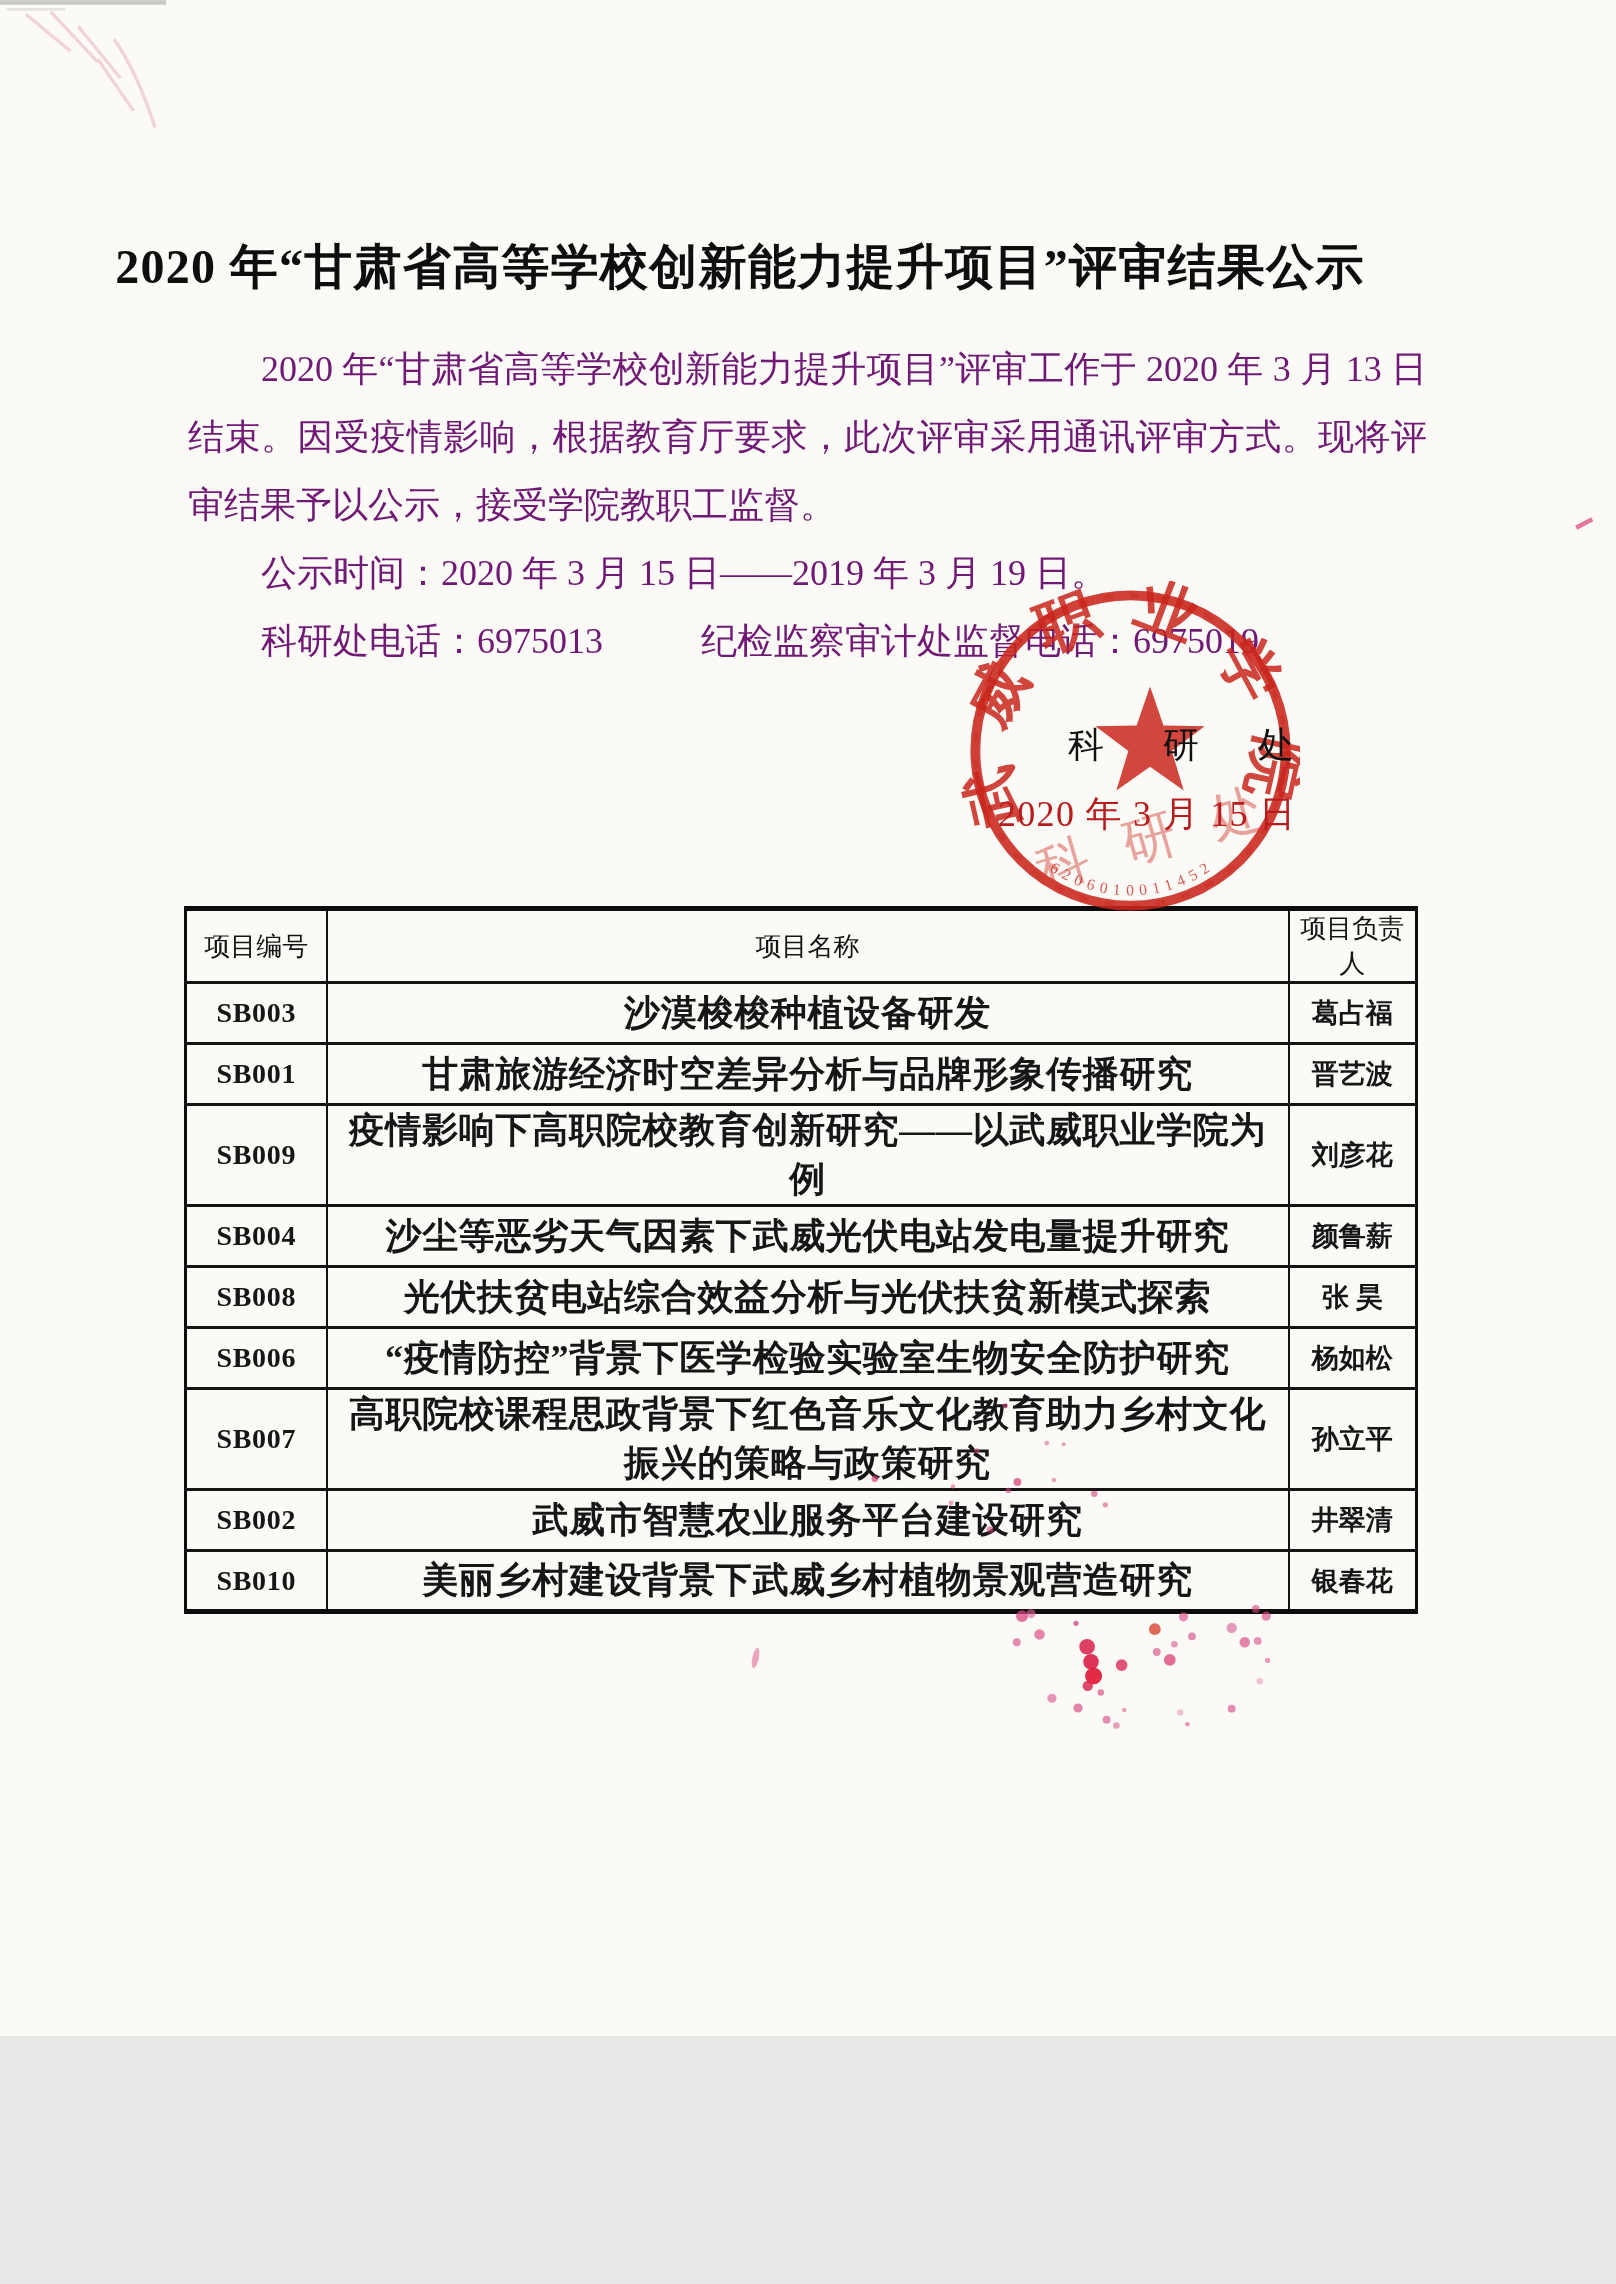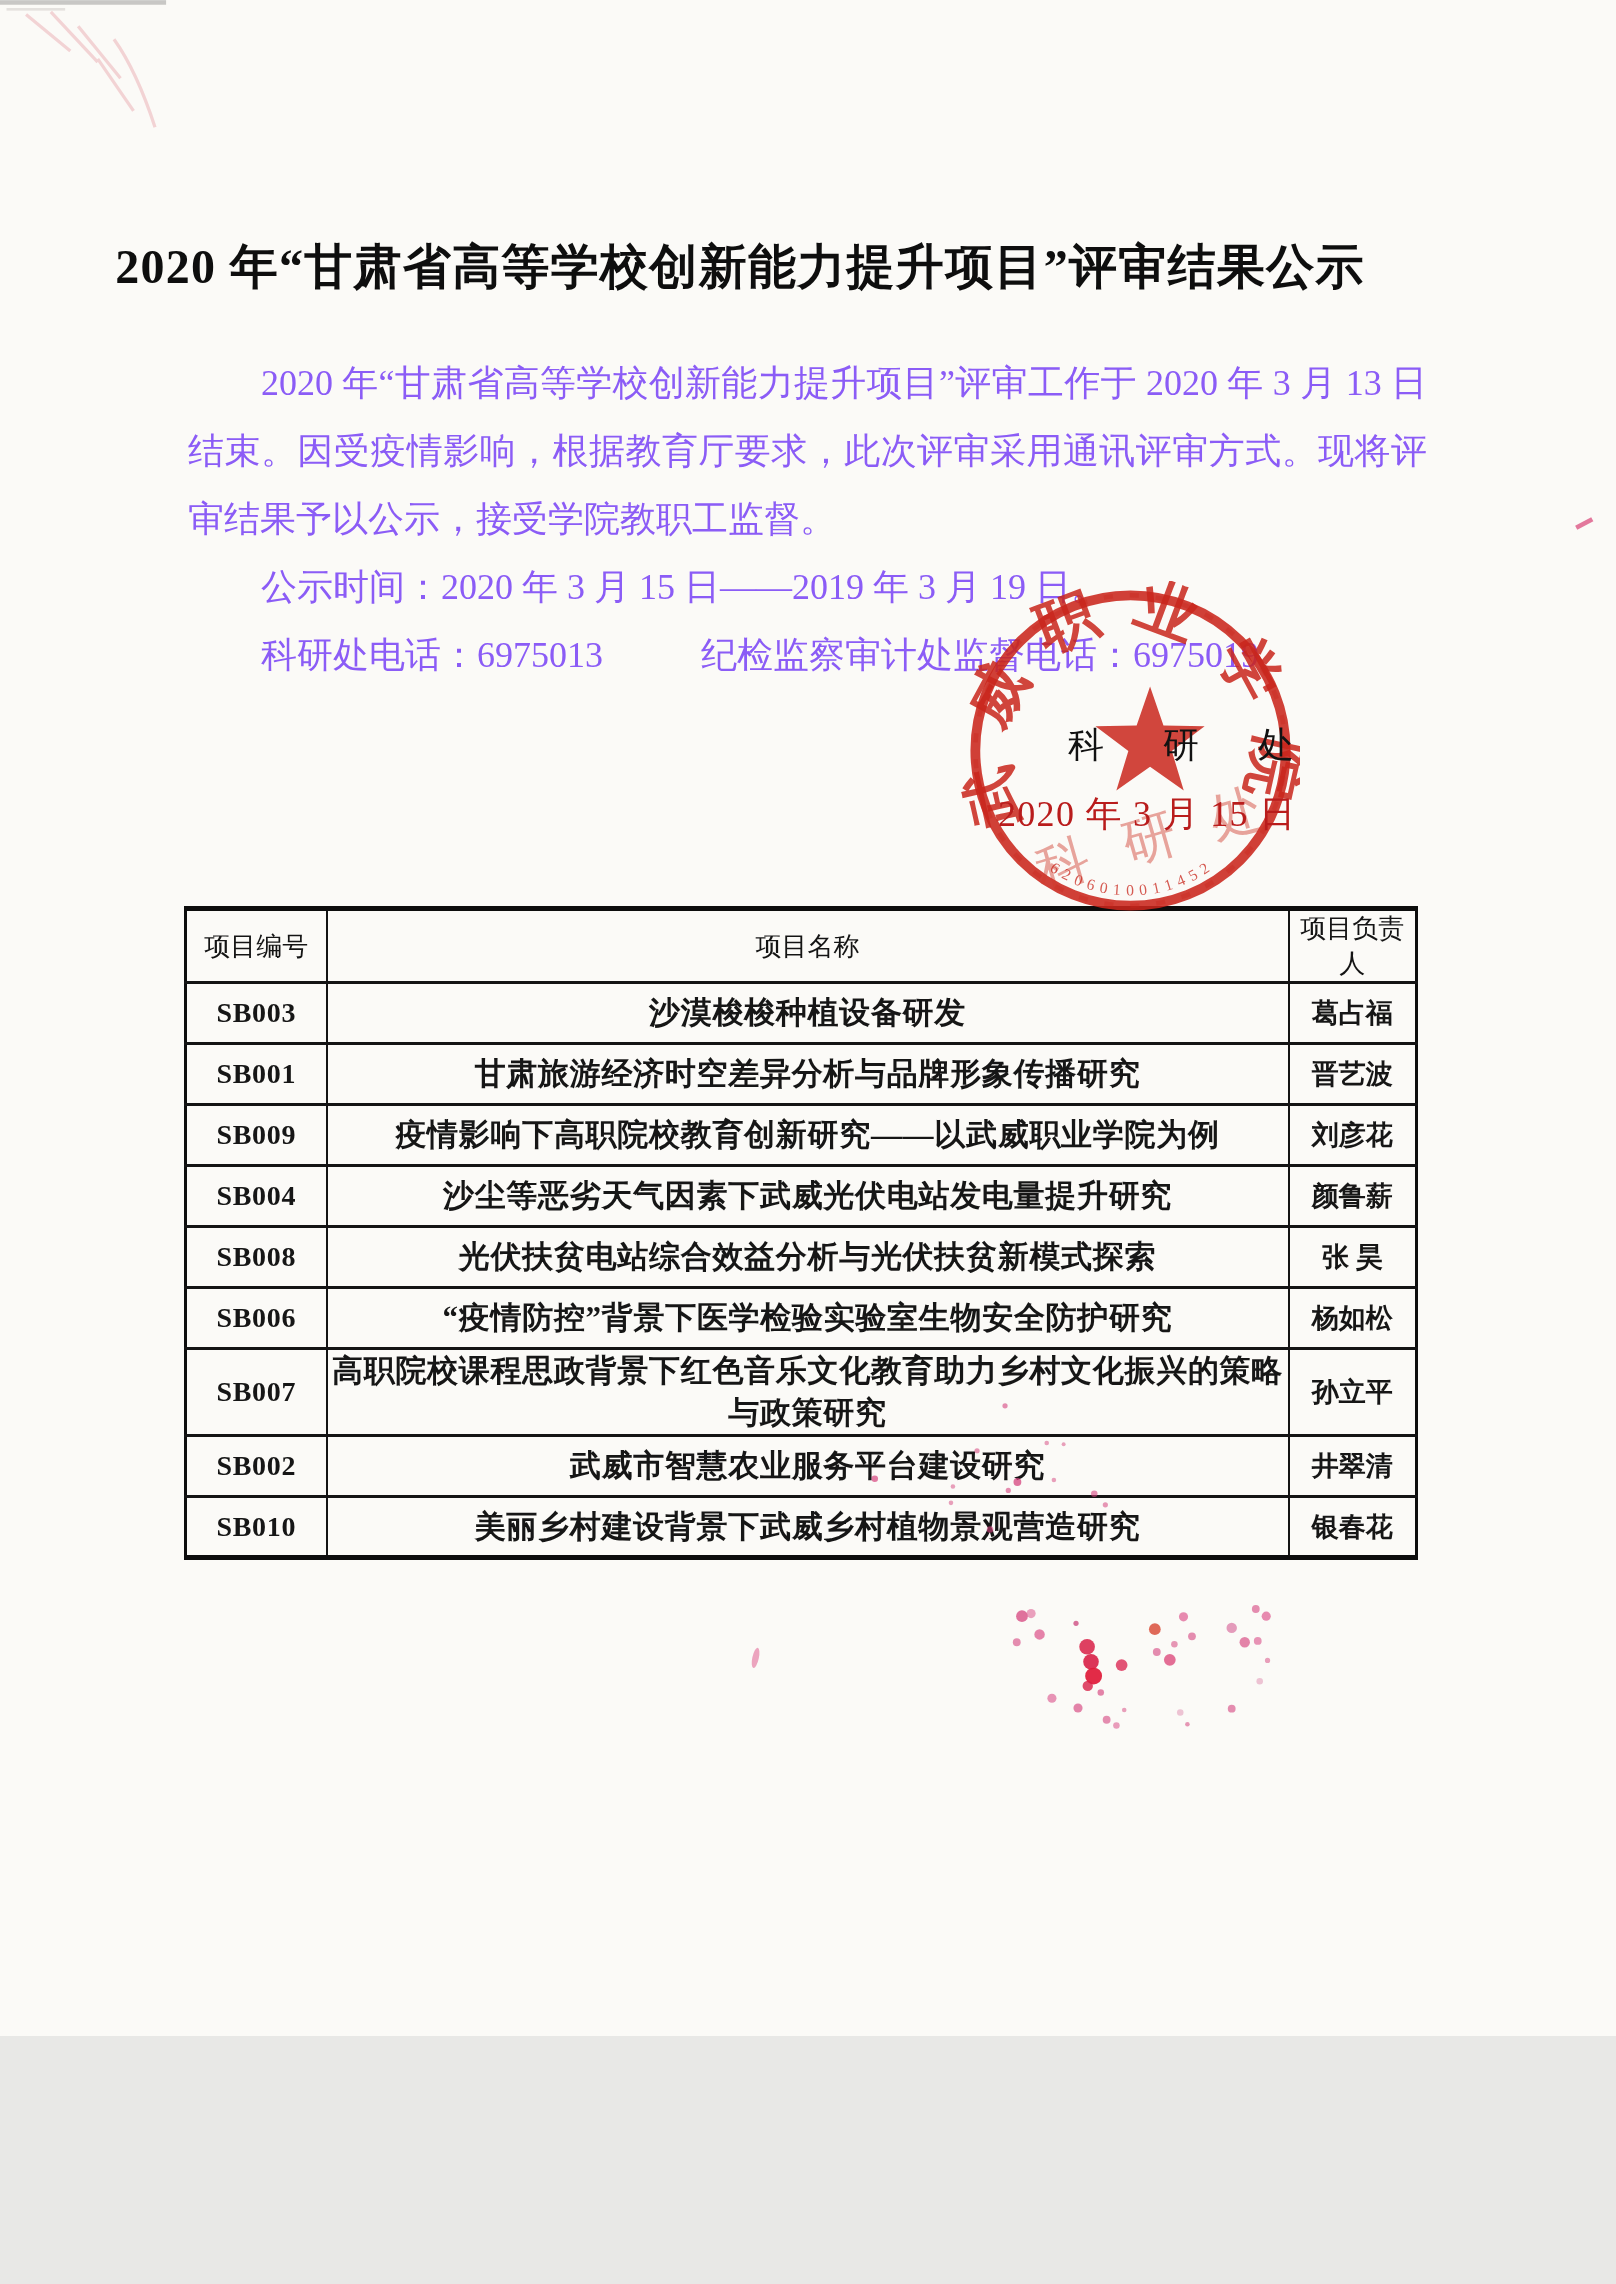--- a/index.html
+++ b/index.html
@@ -14,22 +14,22 @@
   
   .doc-title{
     position:absolute;top:203px;left:0;width:1616px;
     transform:translateX(-68px);
     text-align:center;
     font-size:48px;font-weight:900;letter-spacing:1.3px;
     color:#0e0e0e;
   }
   
   .body-text{
-    position:absolute;left:188px;top:349px;width:1239px;
-    font-size:36px;line-height:68px;color:#8b5cf6;
+    position:absolute;left:188px;top:335px;width:1239px;
+    font-size:36px;line-height:68px;color:#701a75;
   }
   .body-text p{margin:0;text-indent:73px;text-align:justify;}
   .contact-line{white-space:nowrap;}
   .contact-gap{display:inline-block;width:98px;}
   
   .sig-dept{
     position:absolute;left:1068px;top:721px;
     font-size:36px;letter-spacing:25px;color:#121212;z-index:4;white-space:nowrap;
   }
   .sig-date{
@@ -50,21 +50,21 @@
     border:2px solid #141414;
     border-top-width:3.3px;border-bottom-width:3.3px;
     text-align:center;vertical-align:middle;
     padding:0 3.9px;overflow:hidden;font-weight:bold;
   }
   table.results{border:3.9px solid #0d0d0d;border-top-width:5.9px;border-bottom-width:5.9px;}
   table.results thead tr{height:63px;}
   table.results tbody tr{height:61px;}
   table.results th{font-size:26px;font-weight:400;color:#141414;}
   td.code{font-size:28px;letter-spacing:0.7px;}
-  td.pname{font-size:31px;letter-spacing:0.7px;}
+  td.pname{font-size:36px;letter-spacing:0.7px;}
   td.person{font-size:27px;margin-left:13px;}
   
   .artifact-svg{position:absolute;left:0;top:0;z-index:5;pointer-events:none;}
 </style>
 </head>
 <body>
 
 <div class="page">
 
   <h1 class="doc-title">2020 年“甘肃省高等学校创新能力提升项目”评审结果公示</h1>

